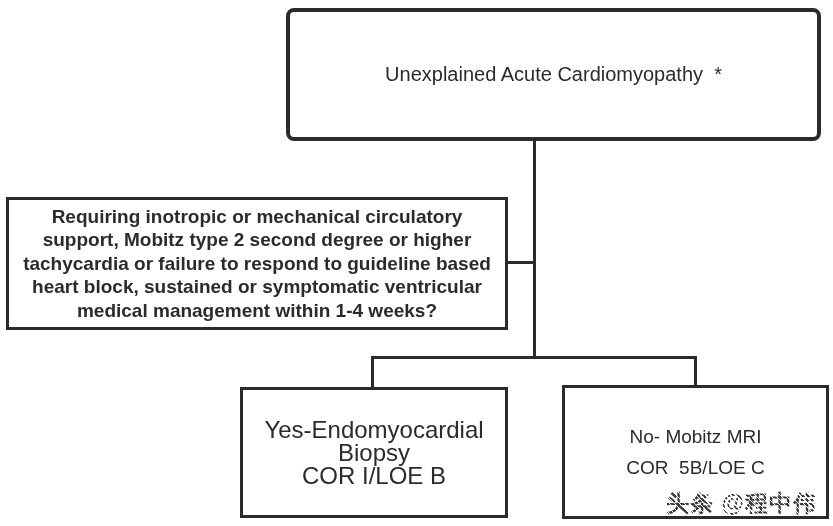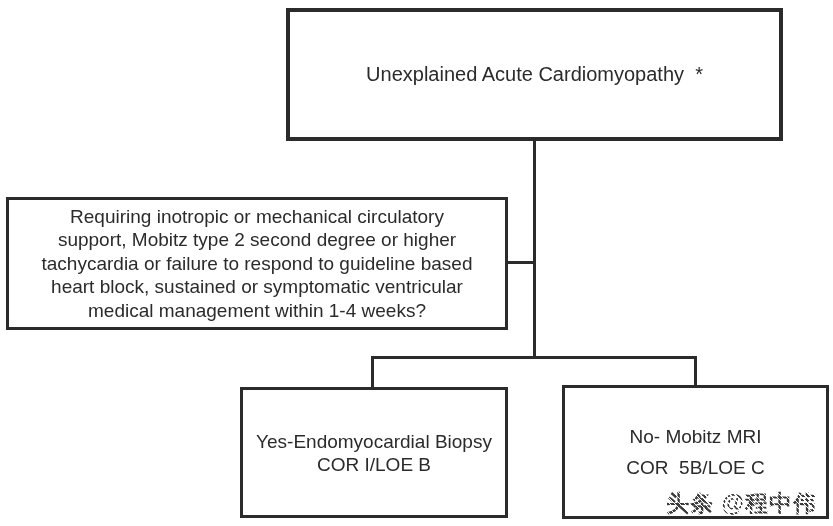--- a/index.html
+++ b/index.html
@@ -25,38 +25,39 @@
     flex-direction: column;
     align-items: center;
     justify-content: center;
     text-align: center;
   }
   .node .txt {
     white-space: pre-wrap;
   }
   .top-box {
     left: 286px; top: 8px;
-    width: 497px; height: 133px;
+    width: 535px; height: 133px;
     border-width: 4px;
     font-size: 20px;
+    border-radius: 8px;
   }
   .question-box {
     left: 6px; top: 197px;
     width: 502px; height: 133px;
     font-size: 19px;
+    font-weight: bold;
   }
   .question-box .qline {
     line-height: 23.5px;
     white-space: nowrap;
   }
   .yes-box {
     left: 240px; top: 387px;
     width: 268px; height: 131px;
-    font-size: 19px;
-    text-align: right;
+    font-size: 24px;
   }
   .yes-box .txt { line-height: 23px; }
   .no-box {
     left: 562px; top: 385px;
     width: 267px; height: 134px;
     font-size: 19px;
   }
   .no-box .txt { line-height: 31px; }
   .connector {
     position: absolute;

